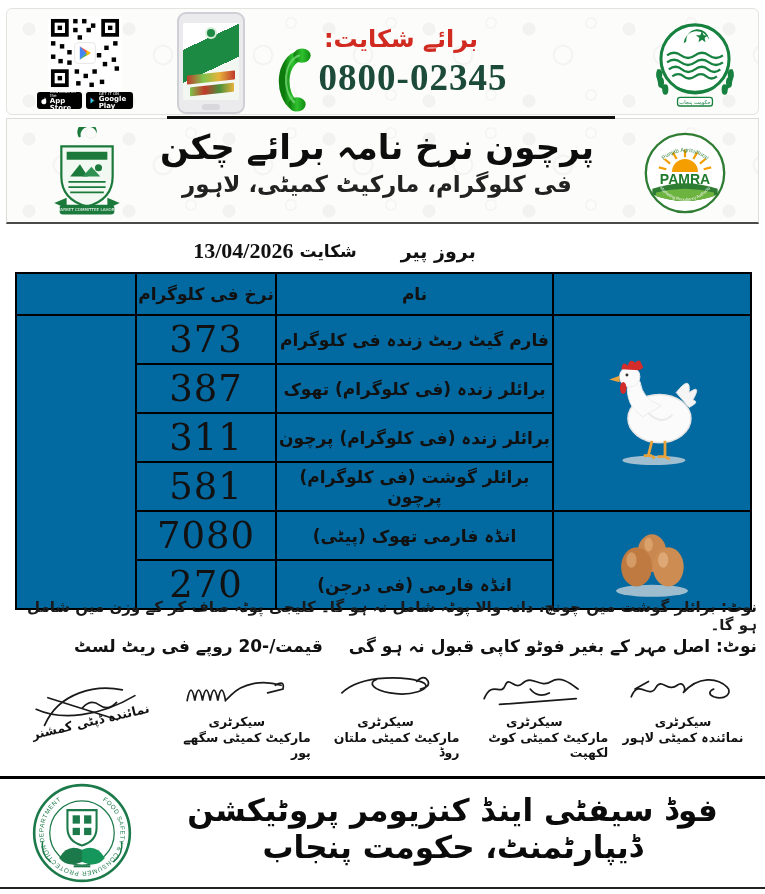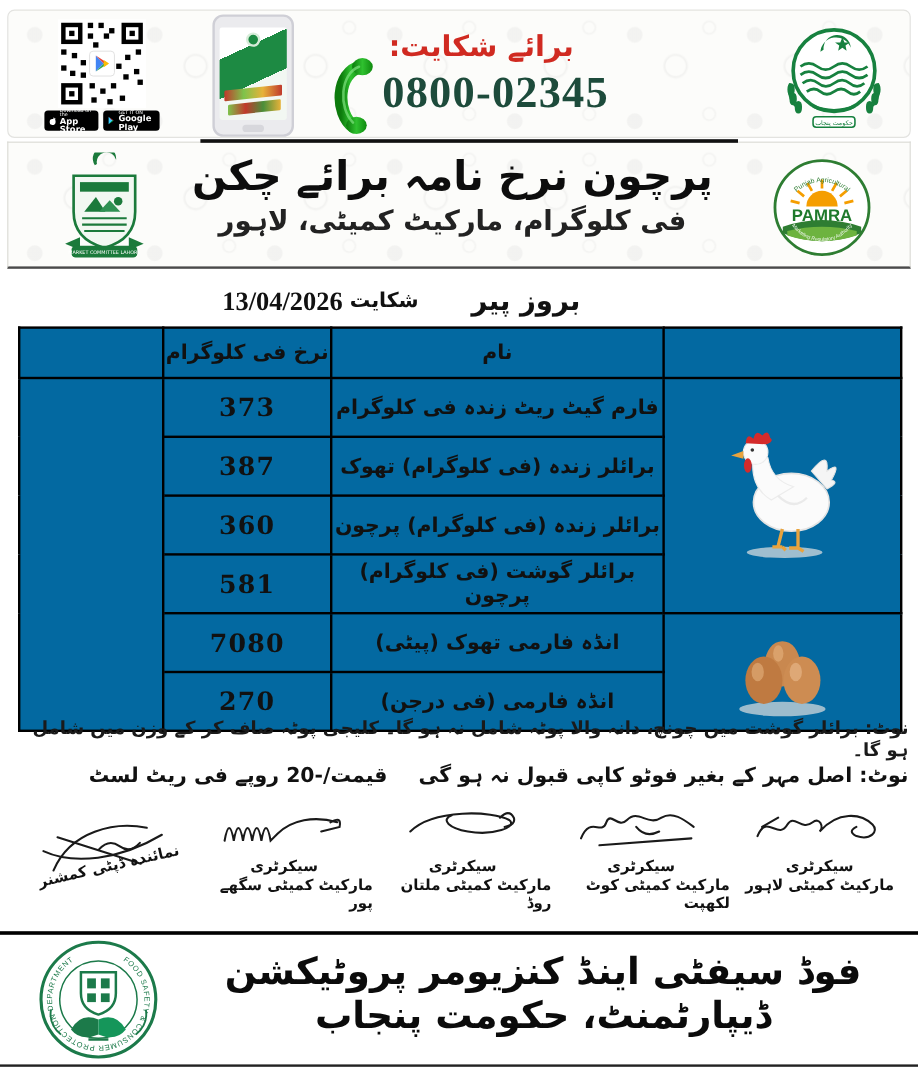--- a/index.html
+++ b/index.html
@@ -53,33 +53,33 @@
   .crest { position:absolute; left:36px; top:8px; width:88px; height:92px; }
   .title-wrap { position:absolute; left:130px; top:6px; width:480px; text-align:center; direction:rtl; }
   .main-title { font-size:34px; font-weight:bold; color:#0d0d0d; line-height:1.3; }
   .sub-title { font-size:23px; font-weight:bold; color:#222; margin-top:2px; }
   .pamra-logo { position:absolute; left:636px; top:12px; width:84px; height:84px; }
 
   
   .date-row { position:absolute; left:0; top:234px; width:765px; height:34px;
               display:flex; direction:rtl; justify-content:center; align-items:center;
               gap:44px; transform:translateX(-48px); }
-  .day-label { font-size:23px; font-weight:bold; }
+  .day-label { font-size:19px; font-weight:bold; }
   .date-group { display:flex; direction:rtl; align-items:center; gap:6px; }
   .date-label { font-size:17px; font-weight:bold; }
   .date-value { font-size:22px; font-weight:bold; direction:ltr;
                 font-family:"Liberation Serif", serif; }
 
   
   table.rates { position:absolute; left:15px; top:272px; width:735px;
                 border-collapse:collapse; direction:rtl; table-layout:fixed; }
   table.rates td { border:2px solid #000; text-align:center; vertical-align:middle; background:#0369a1; }
   td.h-cell { height:42px; font-size:17px; font-weight:bold; }
   td.name-cell { height:49px; font-size:17px; font-weight:bold; }
-  td.rate-cell { font-family:"DejaVu Serif", serif; font-weight:700; font-size:21px;
+  td.rate-cell { font-family:"DejaVu Serif", serif; font-weight:400; font-size:37px;
                  letter-spacing:1px; direction:ltr; }
   tr.egg-row td.name-cell { height:49px; }
   .img-cell svg { display:block; margin:0 auto; }
 
   
   .note1 { position:absolute; left:10px; right:8px; top:598px; direction:rtl;
            text-align:right; font-size:15px; font-weight:bold; color:#1a1a1a; }
   .note2-row { position:absolute; right:8px; top:636px; direction:rtl;
                display:flex; gap:26px; align-items:baseline; }
   .note2, .price-note { font-size:17px; font-weight:bold; }
@@ -322,21 +322,21 @@
     <td class="name-cell">فارم گیٹ ریٹ زندہ فی کلوگرام</td>
     <td class="rate-cell">373</td>
     <td rowspan="6"></td>
   </tr>
   <tr>
     <td class="name-cell">برائلر زندہ (فی کلوگرام) تھوک</td>
     <td class="rate-cell">387</td>
   </tr>
   <tr>
     <td class="name-cell">برائلر زندہ (فی کلوگرام) پرچون</td>
-    <td class="rate-cell">360</td>
+    <td class="rate-cell">311</td>
   </tr>
   <tr>
     <td class="name-cell">برائلر گوشت (فی کلوگرام) پرچون</td>
     <td class="rate-cell">581</td>
   </tr>
   <tr class="egg-row">
     <td class="img-cell" rowspan="2">
       <svg width="120" height="84" viewBox="0 0 140 96">
         <ellipse cx="70" cy="84" rx="42" ry="7" fill="#e0e0e0" opacity="0.7"></ellipse>
         <ellipse cx="70" cy="40" rx="17" ry="22" fill="#c9884f"></ellipse>
@@ -413,21 +413,21 @@
   </div>
 
   <div class="sig-block">
     <svg viewBox="0 0 120 48">
       <g stroke="#1a1a1a" stroke-width="1.8" fill="none" stroke-linecap="round">
         <path d="M6 30 C 14 10 24 34 32 20 C 38 10 44 26 54 18 C 60 13 64 22 60 26 C 76 8 96 10 106 20 C 112 26 104 34 92 30 Q 84 26 92 22"></path>
         <path d="M10 22 l 14 -8"></path>
       </g>
     </svg>
     <div class="sig-title">سیکرٹری</div>
-    <div class="sig-org">مارکیٹ کمیٹی لاہور</div>
+    <div class="sig-org">نمائندہ کمیٹی لاہور</div>
   </div>
 </div>
 
 <div class="footer">
   <svg class="fs-logo" viewBox="0 0 100 100">
     <defs>
         <path id="fsRing" d="M 50 13 A 37 37 0 1 1 49.9 13"></path>
       </defs>
     <circle cx="50" cy="50" r="46" fill="#fff" stroke="#1c7a4a" stroke-width="2.5"></circle>
     <circle cx="50" cy="50" r="31" fill="#fff" stroke="#1c7a4a" stroke-width="1.2"></circle>

